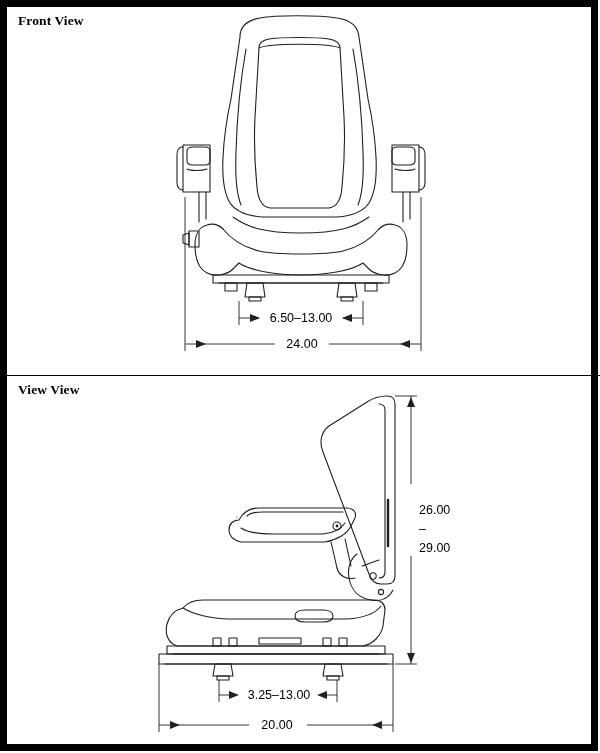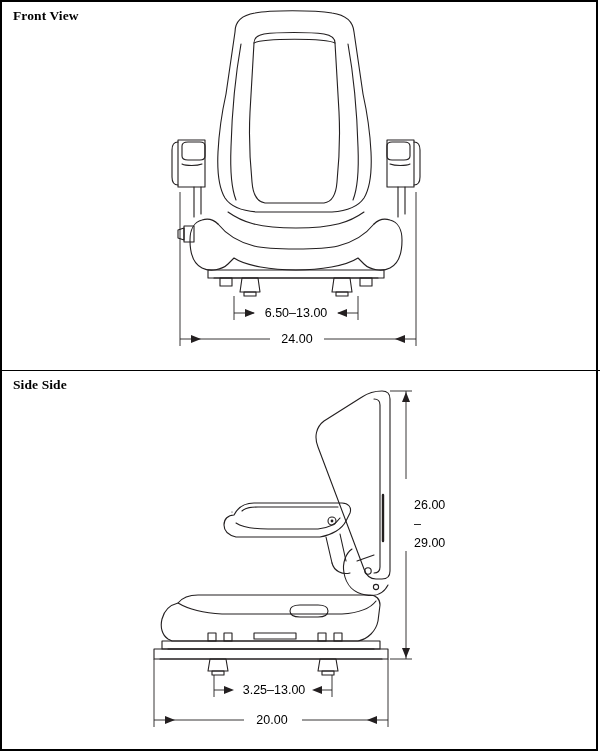--- a/index.html
+++ b/index.html
@@ -9,21 +9,21 @@
   }
   body {
     font-family: "Liberation Serif", serif;
     width: 600px;
     height: 753px;
   }
   .sheet {
     position: relative;
     width: 598px;
     height: 751px;
-    border: 2px solid #000000;
+    border: 7px solid #000000;
     box-sizing: border-box;
   }
   .panel {
     position: absolute;
     left: 0;
     width: 598px;
     box-sizing: border-box;
     overflow: hidden;
   }
   #panel-front {
@@ -154,21 +154,21 @@
         <line x1="178" y1="337" x2="268" y2="337"></line>
         <line x1="322" y1="337" x2="414" y2="337"></line>
         <path d="M189 333 L199 337 L189 341 Z" fill="#231f20" stroke="none"></path>
         <path d="M403 333 L393 337 L403 341 Z" fill="#231f20" stroke="none"></path>
       </g>
       <text class="dim-text" x="295" y="341" text-anchor="middle">24.00</text>
     </svg>
   </div>
 
   <div class="panel" id="panel-side">
-    <div class="panel-title">Side Side</div>
+    <div class="panel-title">View View</div>
 
     <svg class="drawing" viewBox="0 0 598 381">
       <g fill="none" stroke="#231f20" stroke-width="1.1" stroke-linejoin="round" stroke-linecap="round">
 
         <path d="M380 20 C384 20 388 22 388 28 L388 200
                  C388 206 384 208 380 208
                  L374 208
                  C368 208 364 204 362 198
                  L316 76
                  C312 66 314 56 322 50

